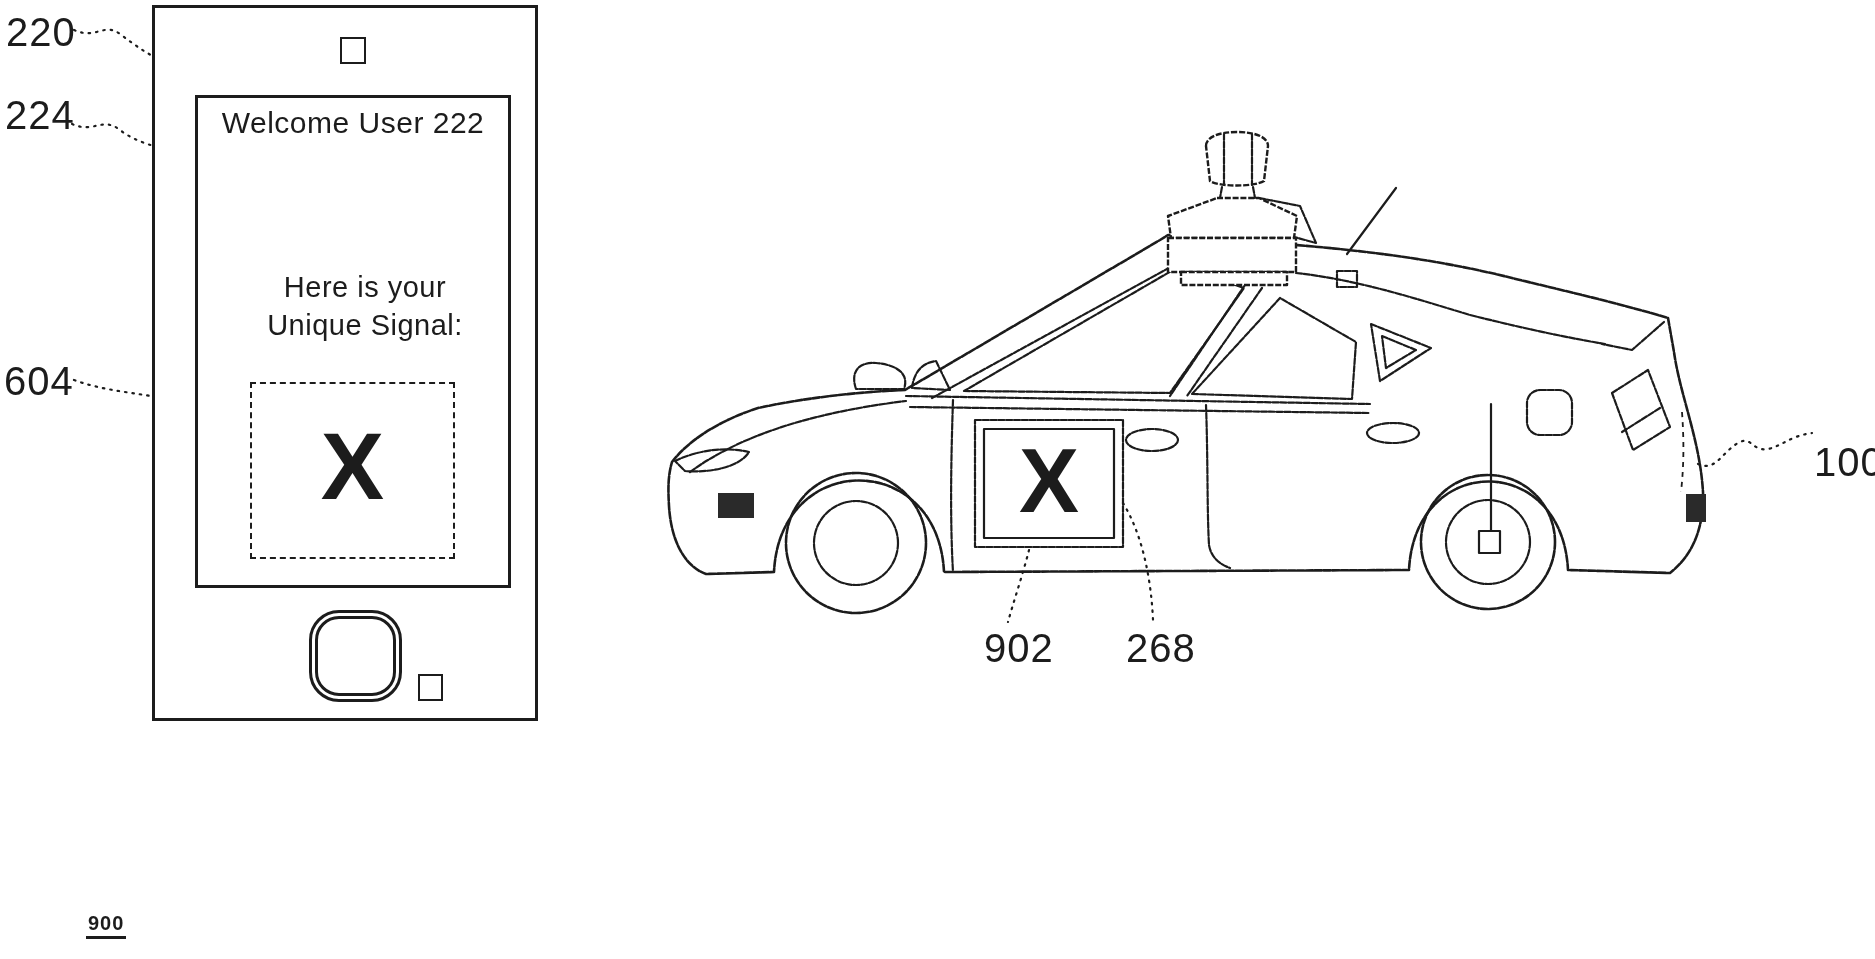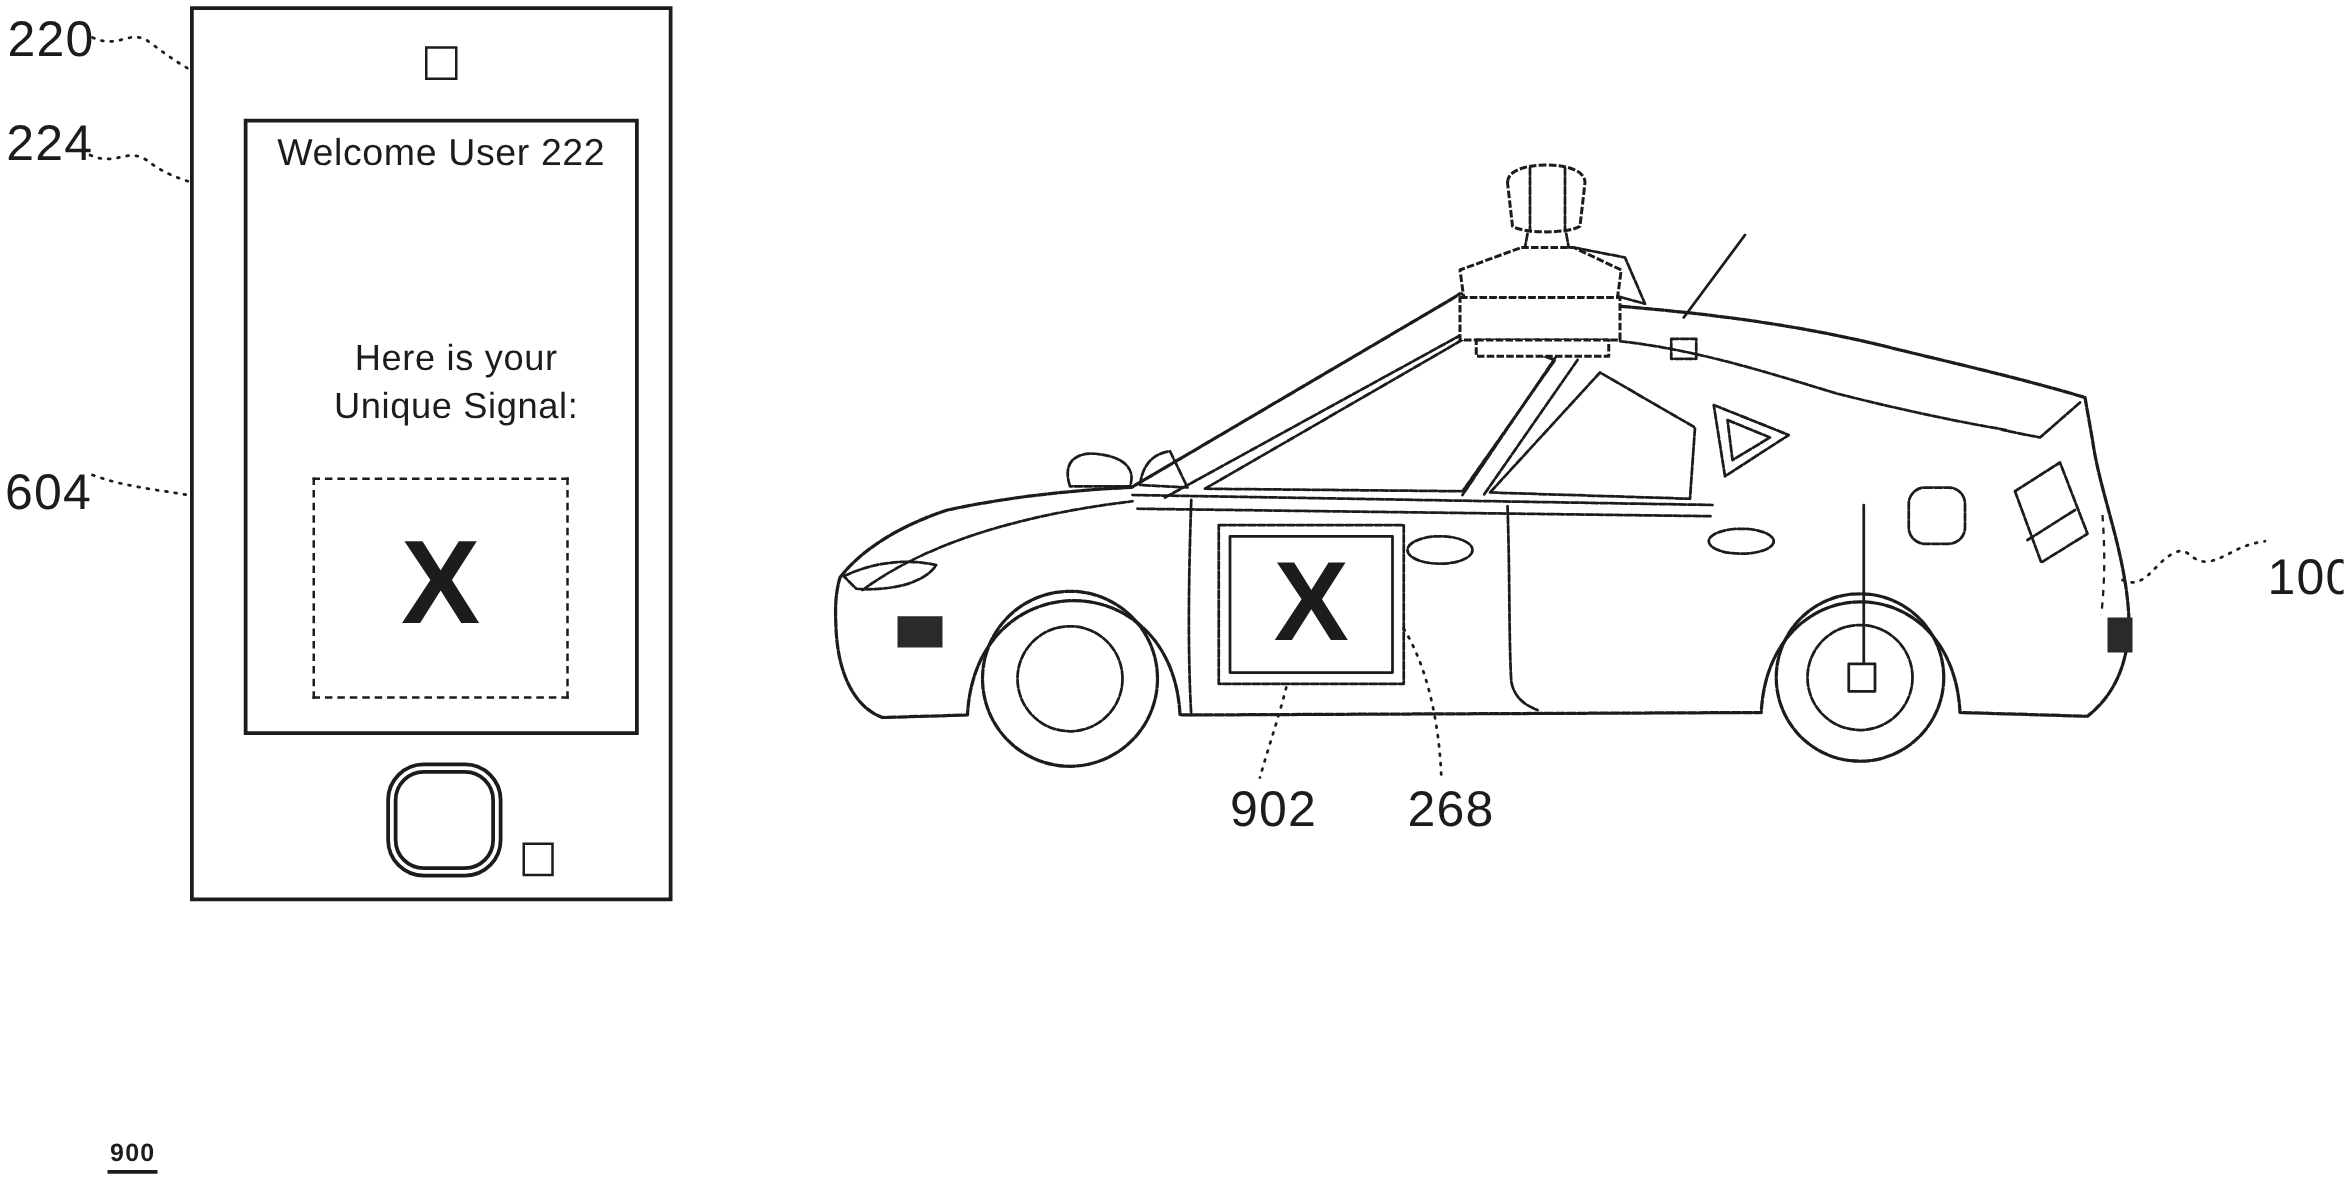--- a/index.html
+++ b/index.html
@@ -240,19 +240,19 @@
     </div>
 
     <div class="home-button">
       <div class="home-button-inner"></div>
     </div>
     <div class="aux-square"></div>
   </div>
 
   <div class="ref-label" style="left:6px;top:10px">220</div>
   <div class="ref-label" style="left:5px;top:93px">224</div>
-  <div class="ref-label" style="left:4px;top:372px">604</div>
+  <div class="ref-label" style="left:4px;top:359px">604</div>
   <div class="ref-label" style="left:984px;top:626px">902</div>
   <div class="ref-label" style="left:1126px;top:626px">268</div>
   <div class="ref-label" style="left:1814px;top:440px">100</div>
 
   <div class="fig-label">900</div>
 </div>
 
 </body></html>

